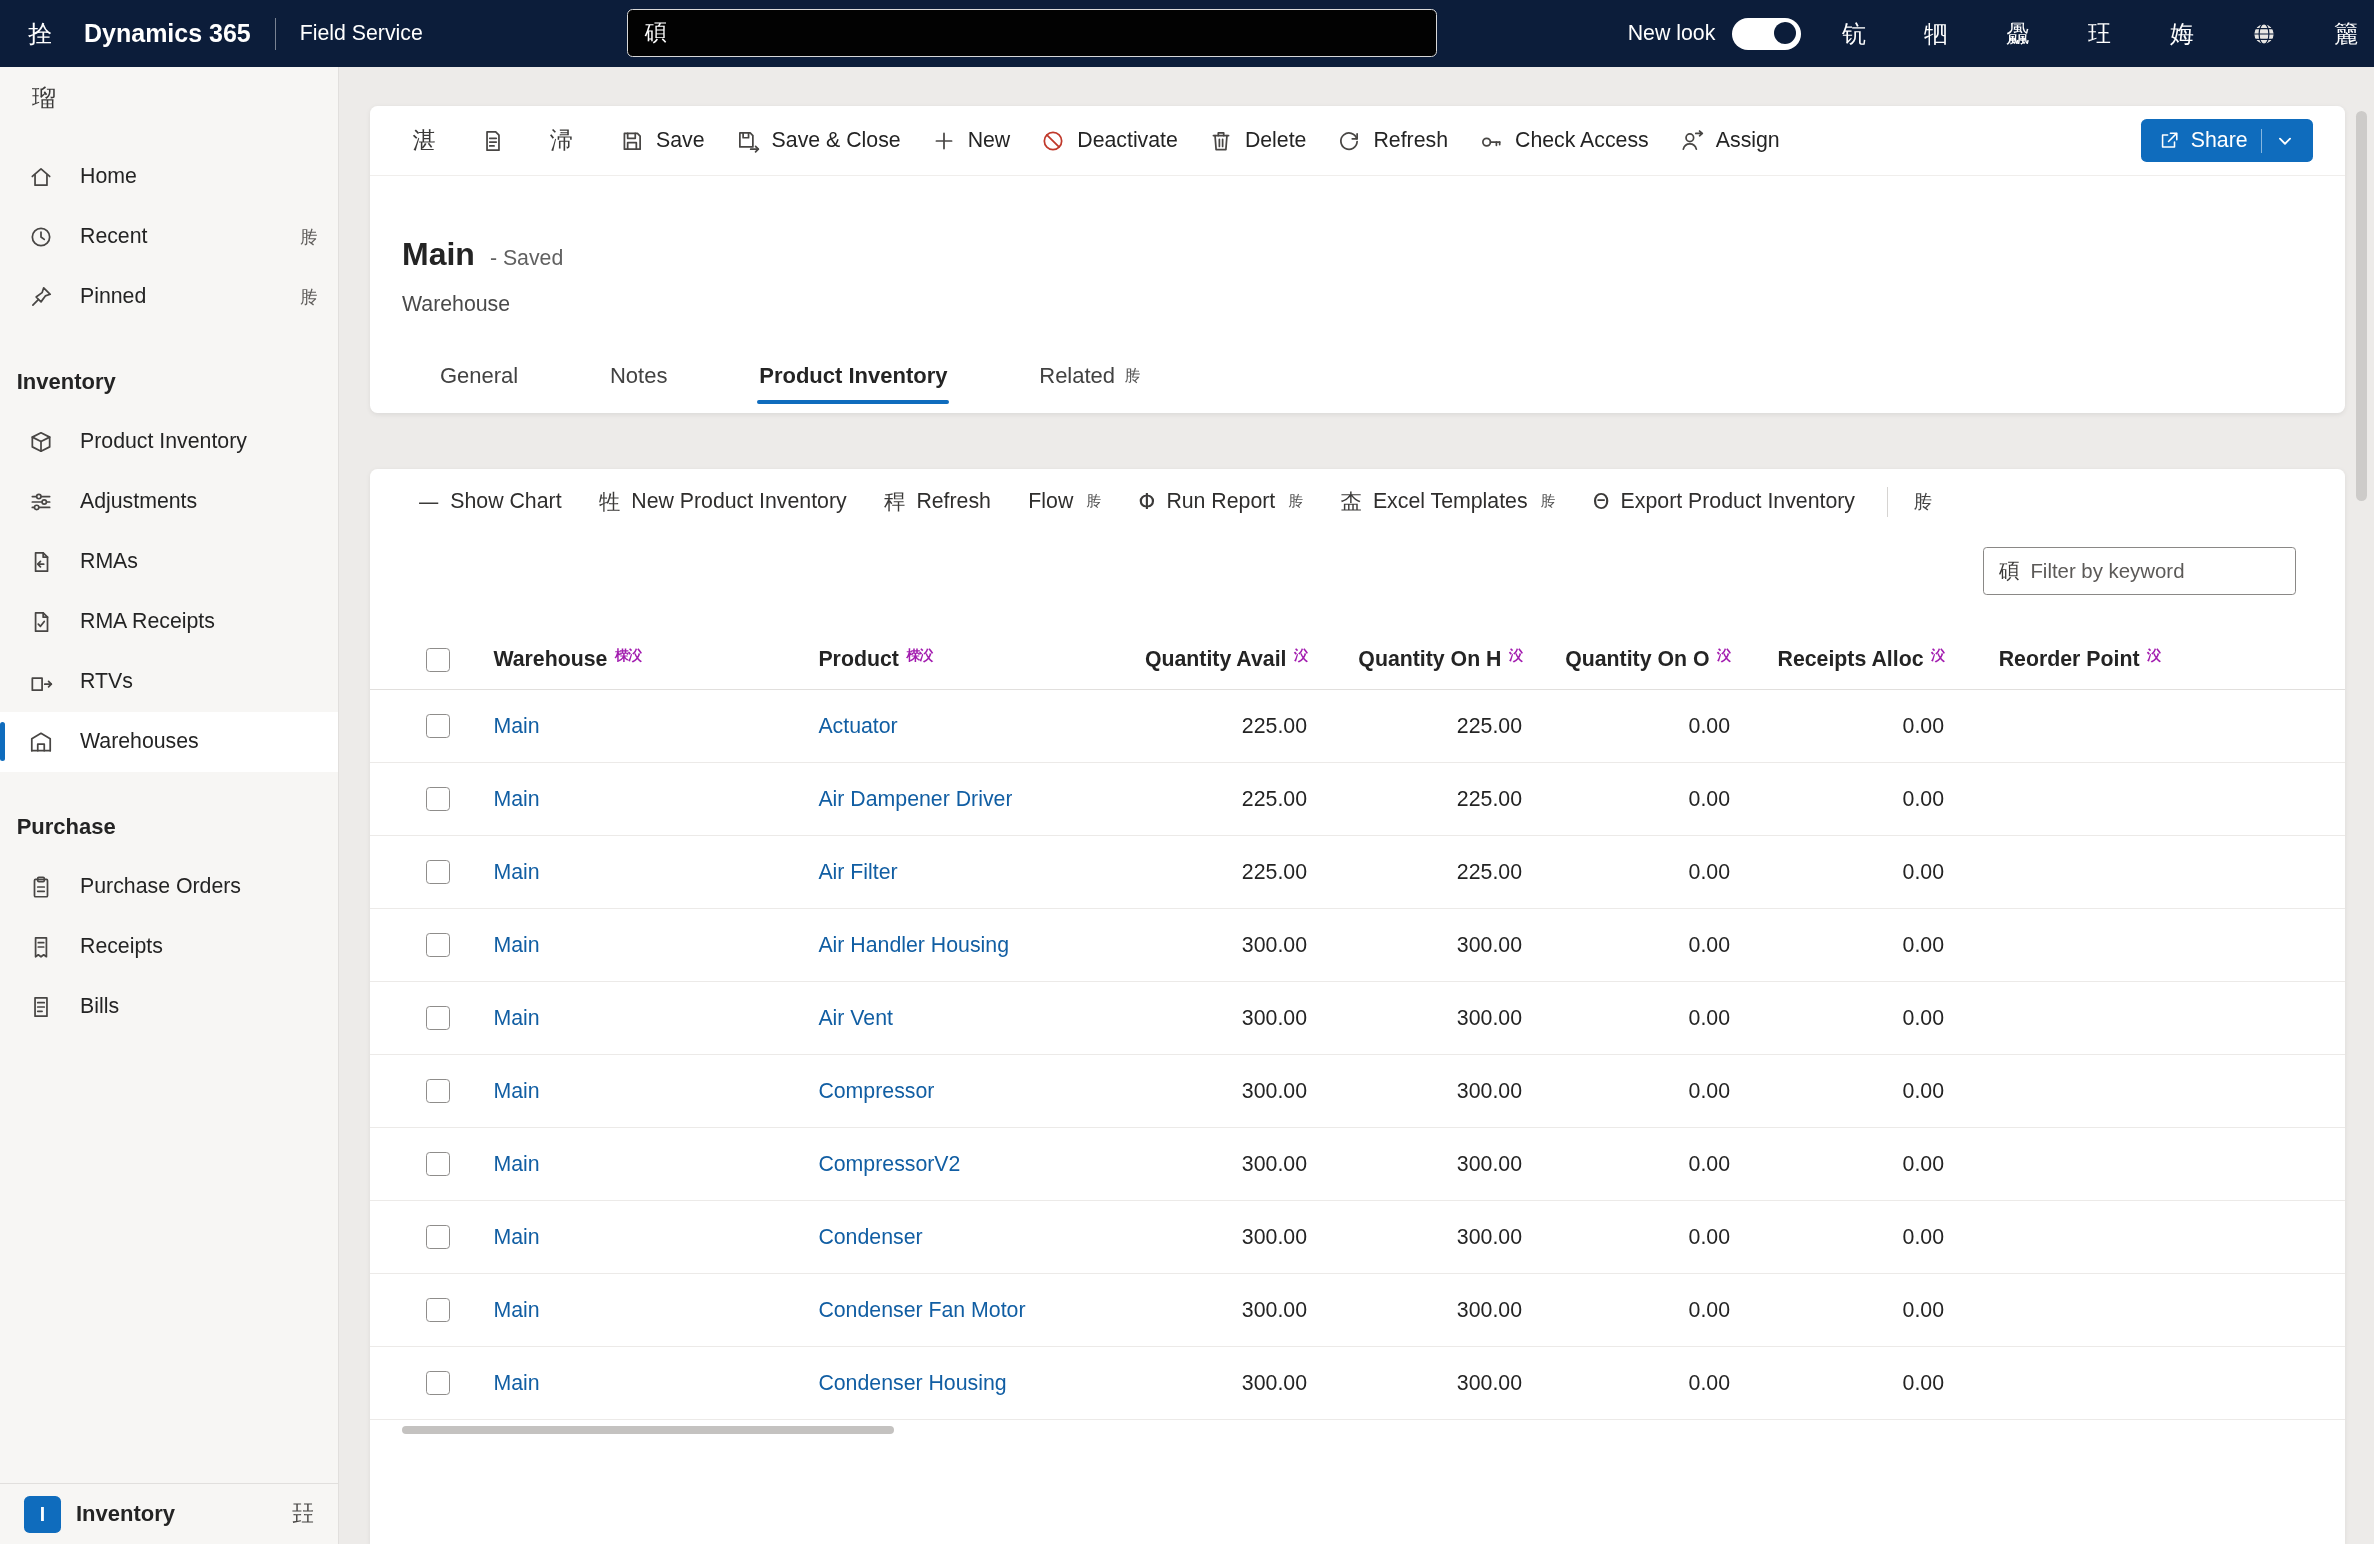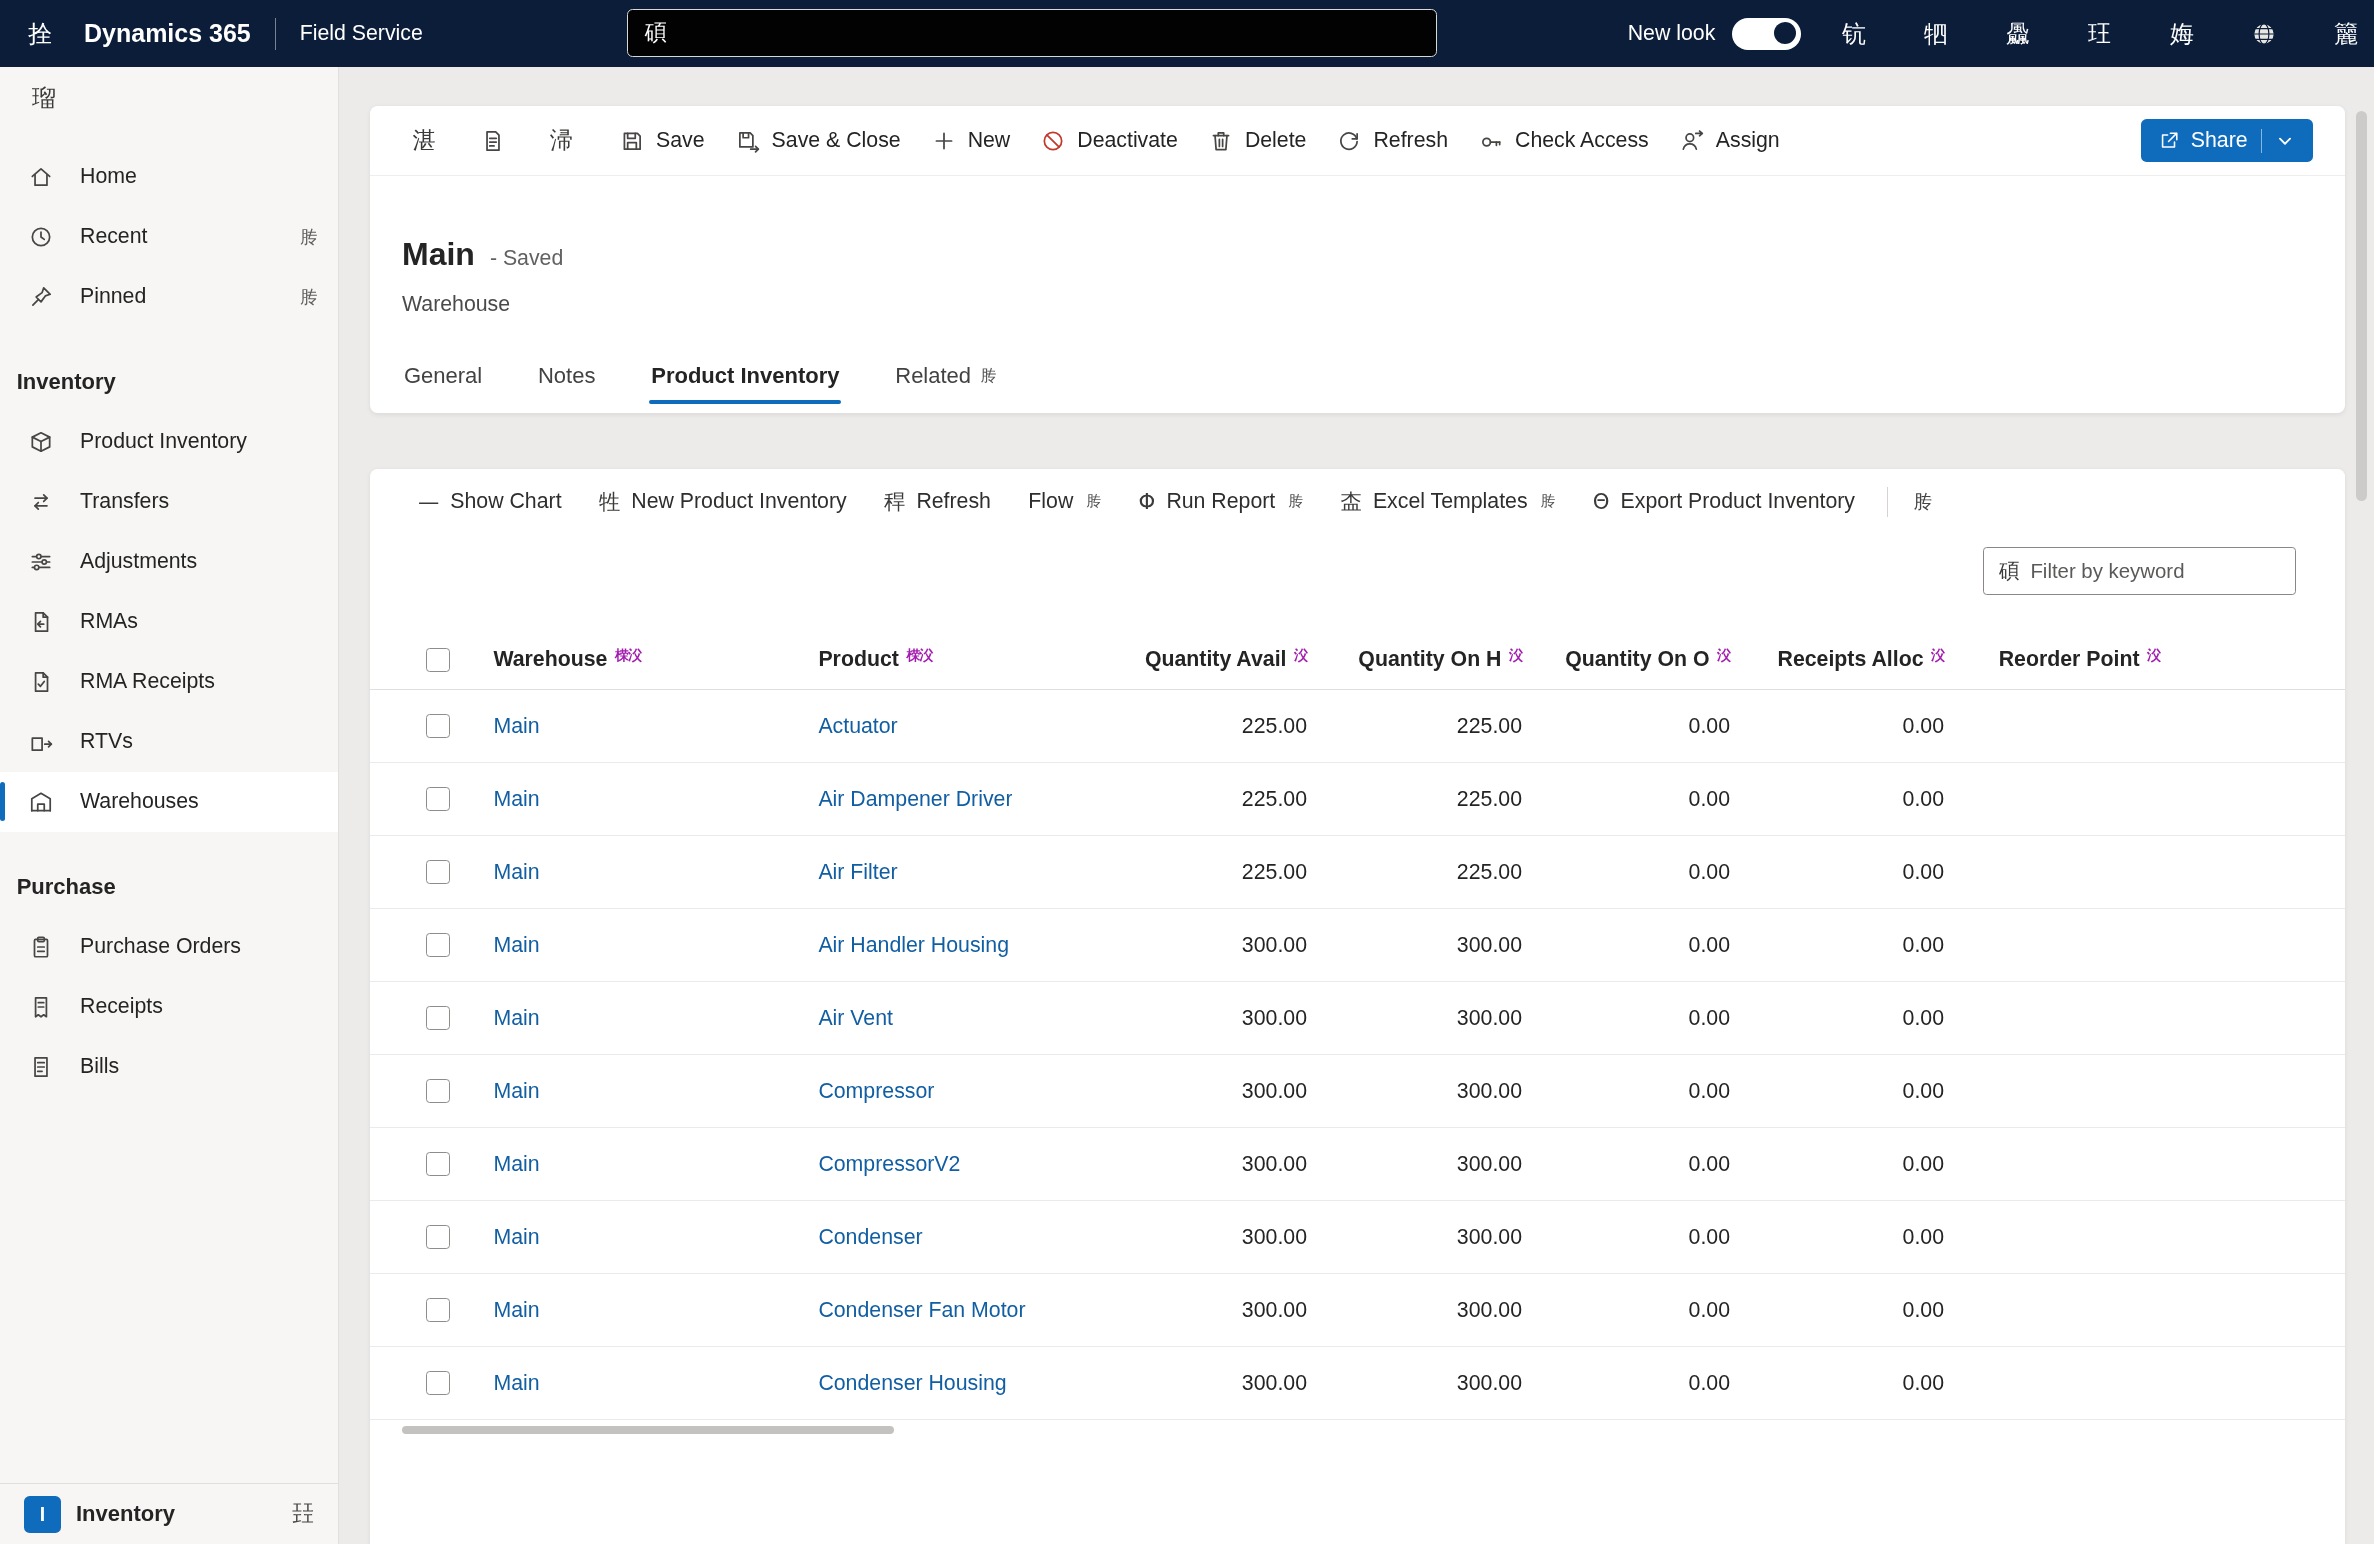--- a/index.html
+++ b/index.html
@@ -82,21 +82,21 @@
   .share-sep{width:0.9px;height:24px;background:rgba(255,255,255,.5);margin:0 1.9px;}
 
   .title-block{padding:59px 32px 0 32px;}
   .title-row{display:flex;align-items:baseline;gap:15px;}
   .record-title{font-size:32px;font-weight:700;line-height:39px;}
   .record-status{font-size:21.3px;color:var(--text2);}
   .record-entity{margin-top:16.7px;font-size:21.3px;color:#4a4a4a;line-height:26px;}
 
   .tabs{position:absolute;left:32px;bottom:0;height:74px;display:flex;gap:52px;align-items:center;}
   .tab{display:flex;align-items:center;gap:9.3px;font-size:22px;color:#424242;position:relative;
-       height:100%;padding:0 1.9px;cursor:pointer;}
+       height:100%;padding:0 1.9px;cursor:pointer;margin-left:36px;}
   .tab.active{font-weight:700;color:var(--text);}
   .tab.active::after{content:"";position:absolute;left:0;right:0;bottom:9.3px;height:3.7px;
                      border-radius:1.9px;background:var(--accent);}
   .tab-chevron{font-size:16px;color:#555;}
 
   .grid-card{position:absolute;left:31px;top:402px;width:1975px;bottom:0;background:#fff;
              border-radius:7.4px 7.4px 0 0;box-shadow:0 1.9px 5.6px rgba(0,0,0,.07);overflow:hidden;}
   .grid-cmdbar{height:65px;display:flex;align-items:center;padding:0 33px;gap:7.4px;}
   .gcmd{display:flex;align-items:center;gap:11px;height:48px;padding:0 15px;border-radius:5.6px;
         font-size:21.3px;color:#2f2e2d;white-space:nowrap;}
@@ -221,29 +221,20 @@
       <div class="nav-item">
         <span class="nav-icon"><svg viewBox="0 0 24 24" fill="none" stroke="currentColor" stroke-width="1.6" stroke-linecap="round" stroke-linejoin="round">
             <path d="M12 3.5 20 7.5v9l-8 4-8-4v-9z"></path>
             <path d="M4 7.5l8 4 8-4"></path>
             <path d="M12 11.5v9"></path>
           </svg></span>
         <span class="nav-label">Product Inventory</span>
       </div>
       <div class="nav-item">
         <span class="nav-icon"><svg viewBox="0 0 24 24" fill="none" stroke="currentColor" stroke-width="1.6" stroke-linecap="round" stroke-linejoin="round">
-            <path d="M6.5 8.5h11"></path>
-            <path d="M14.5 5.5l3 3-3 3"></path>
-            <path d="M17.5 15.5h-11"></path>
-            <path d="M9.5 12.5l-3 3 3 3"></path>
-          </svg></span>
-        <span class="nav-label">Transfers</span>
-      </div>
-      <div class="nav-item">
-        <span class="nav-icon"><svg viewBox="0 0 24 24" fill="none" stroke="currentColor" stroke-width="1.6" stroke-linecap="round" stroke-linejoin="round">
             <path d="M4 7h16M4 12h16M4 17h16"></path>
             <circle cx="10" cy="7" r="2" fill="#f7f6f4"></circle>
             <circle cx="15" cy="12" r="2" fill="#f7f6f4"></circle>
             <circle cx="8" cy="17" r="2" fill="#f7f6f4"></circle>
           </svg></span>
         <span class="nav-label">Adjustments</span>
       </div>
       <div class="nav-item">
         <span class="nav-icon"><svg viewBox="0 0 24 24" fill="none" stroke="currentColor" stroke-width="1.6" stroke-linecap="round" stroke-linejoin="round">
             <path d="M7 3.5h7l4 4v13H7z"></path>

